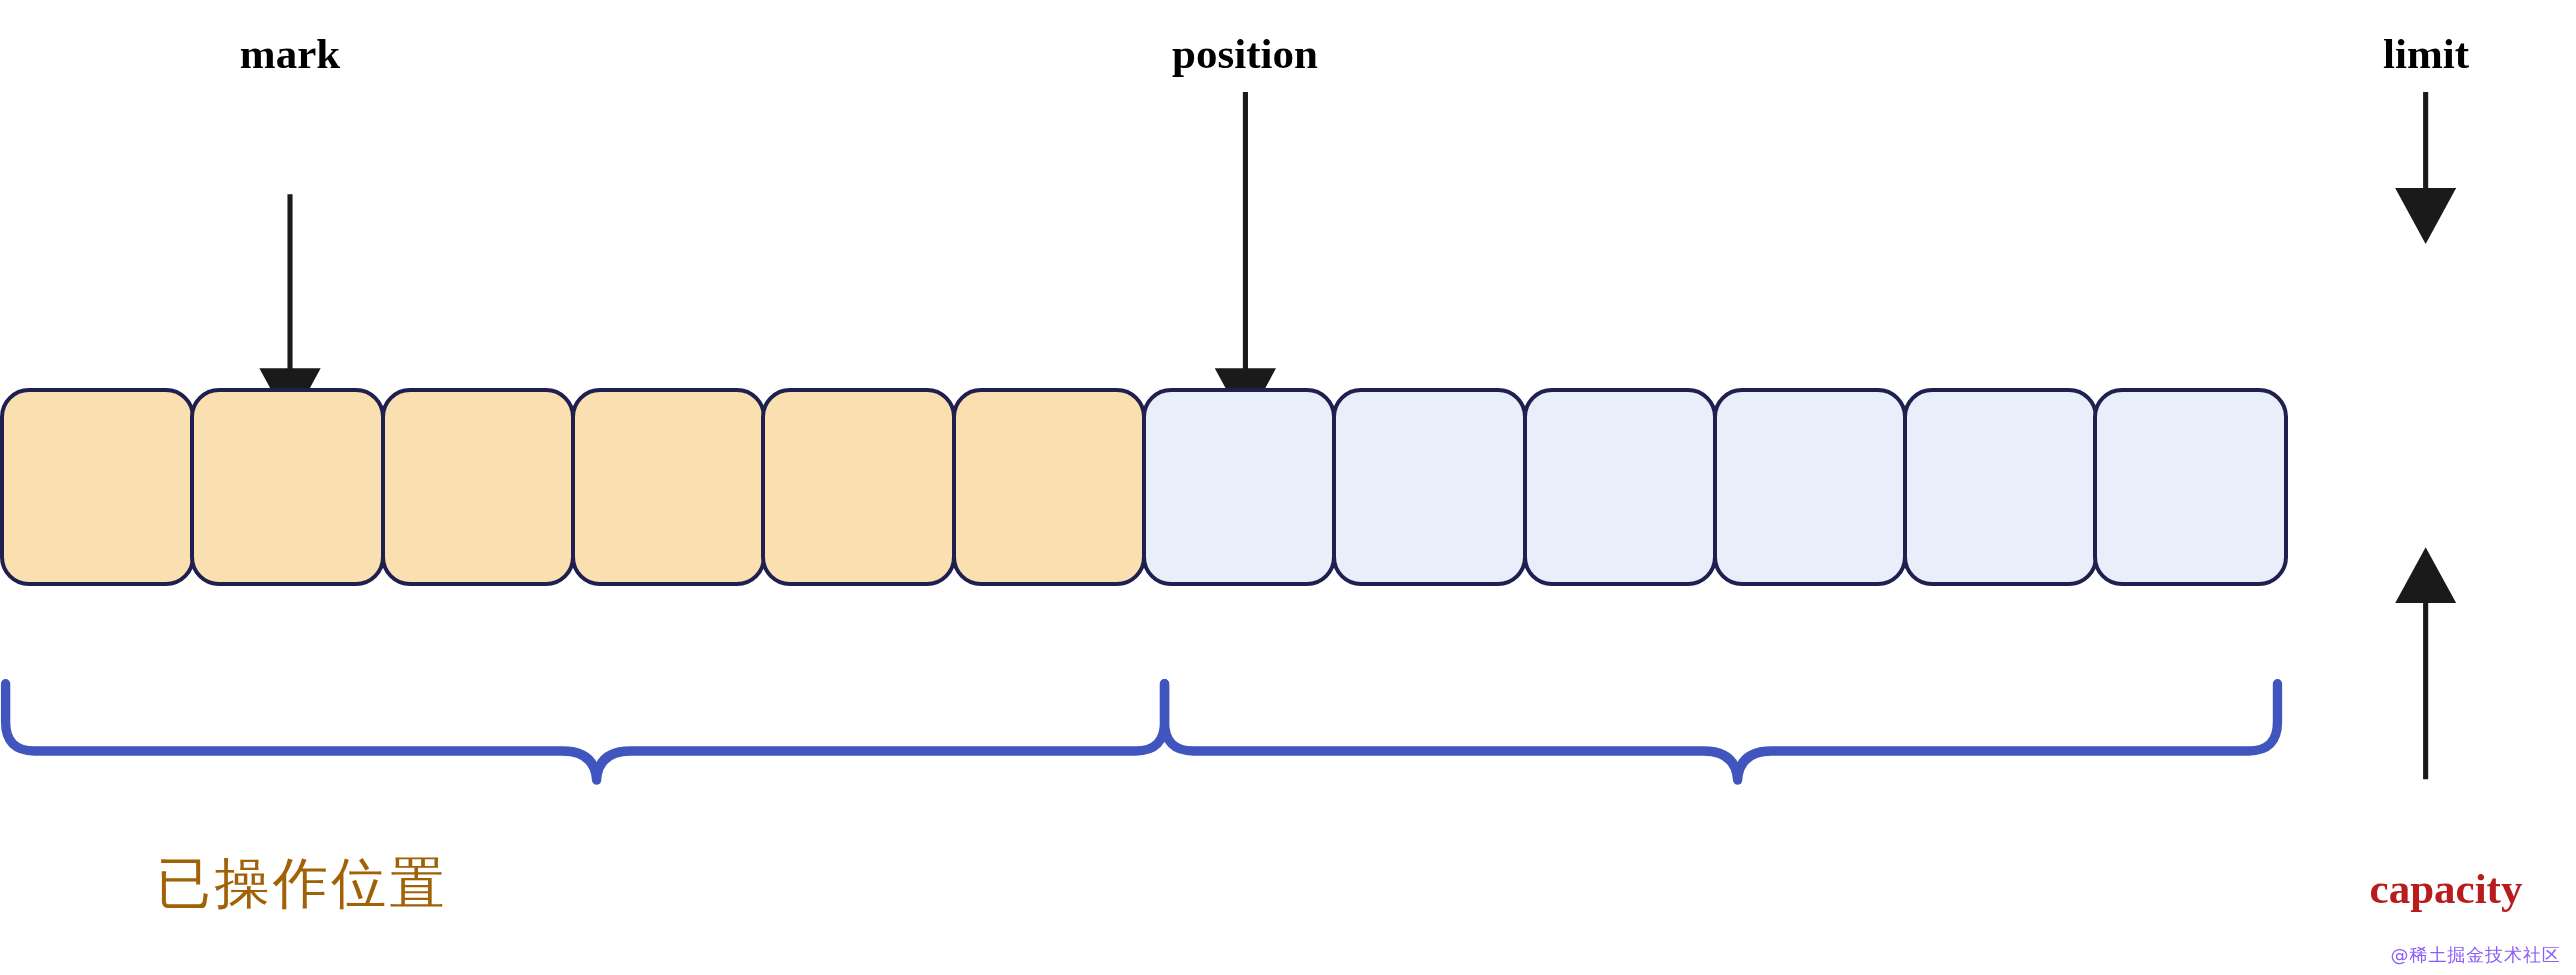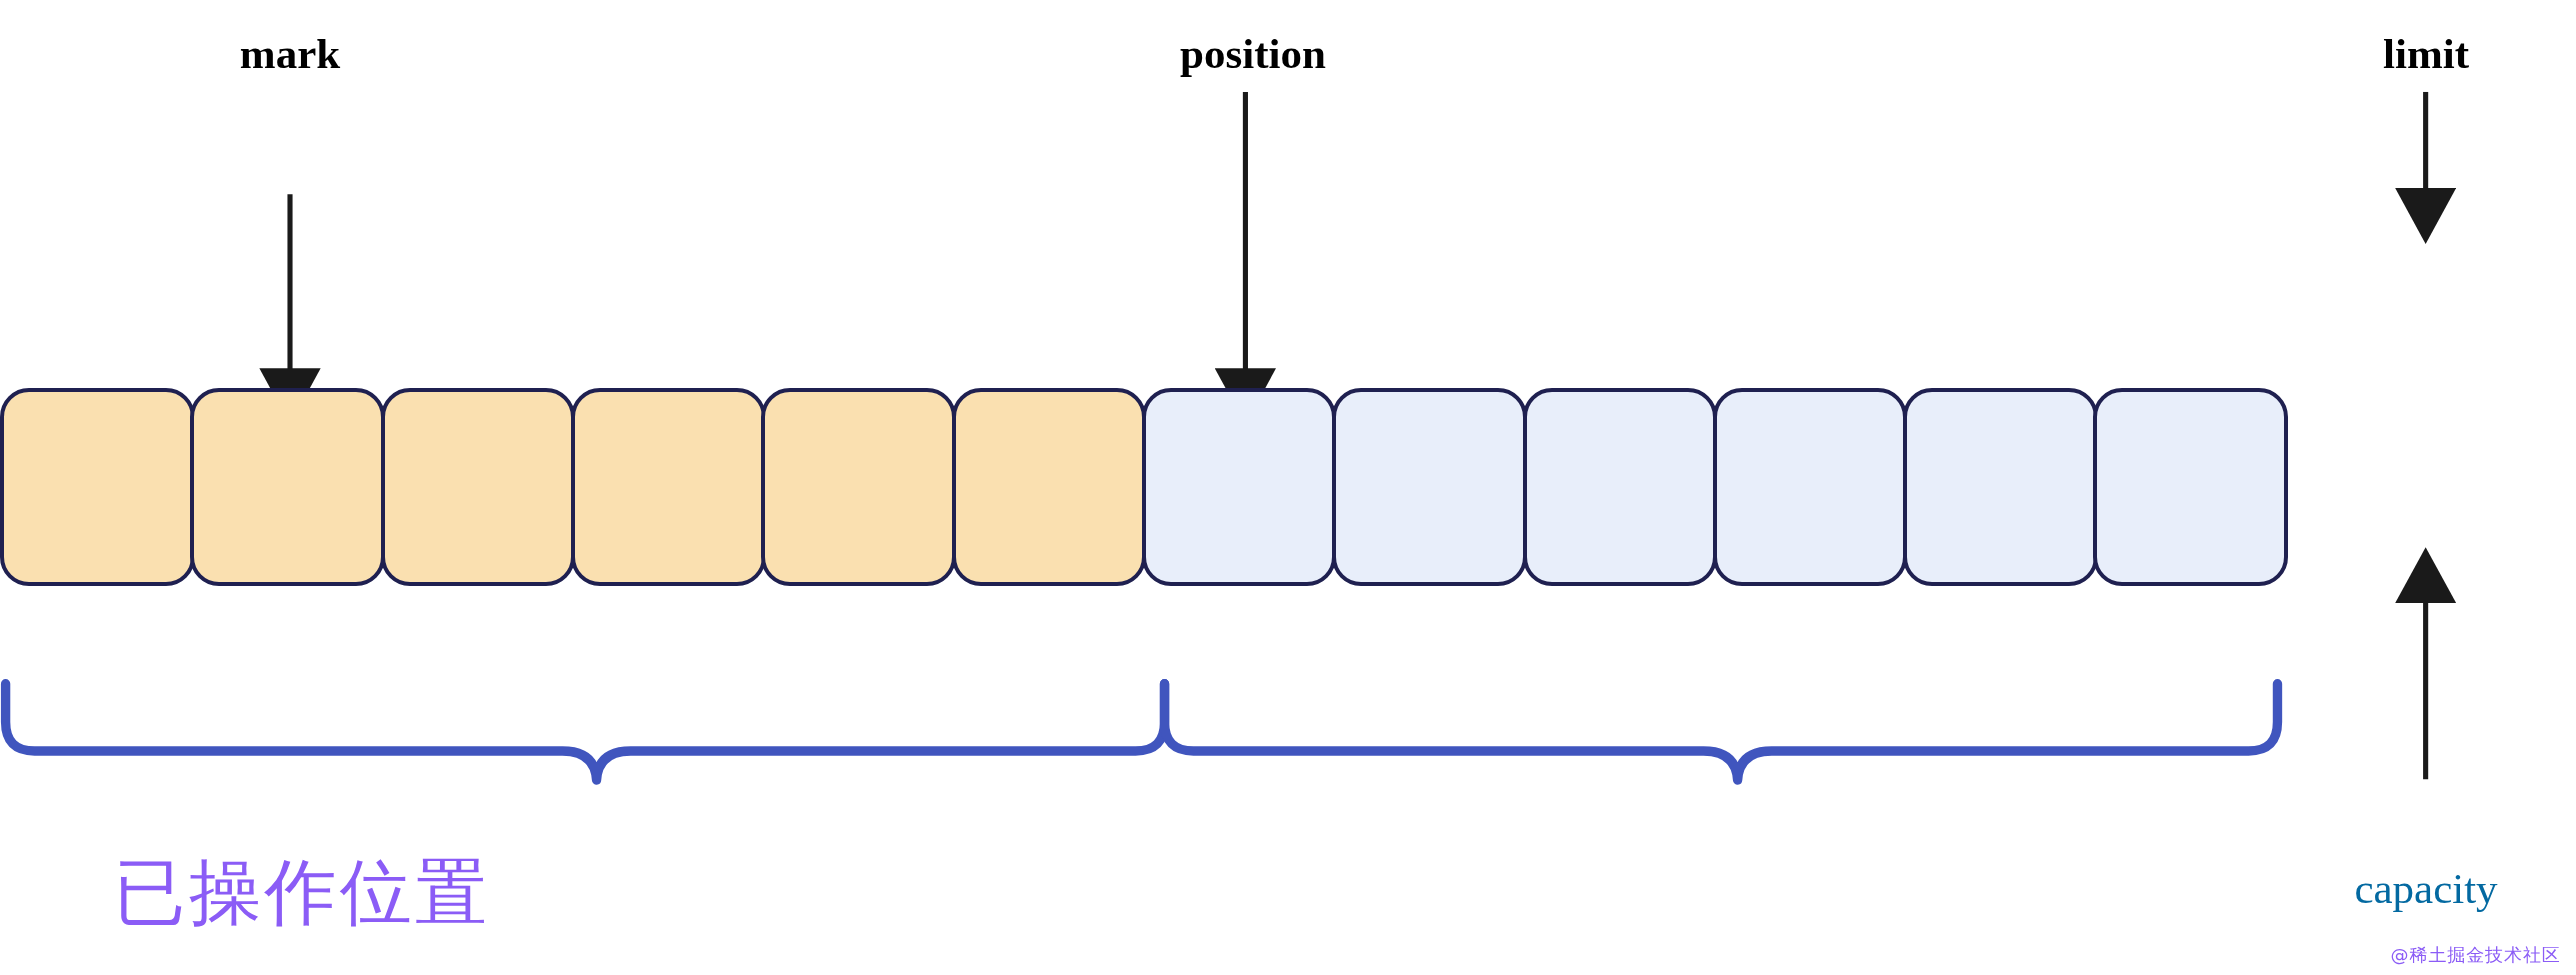--- a/index.html
+++ b/index.html
@@ -54,58 +54,59 @@
     box-sizing: border-box;
   }
   .cell:last-child { margin-right: 0; }
   .cell.used   { background: #fae0b0; }
   .cell.unused { background: #e8eefa; }
 
   
   .region-label {
     position: absolute;
     font-family: "DejaVu Sans", "Liberation Sans", sans-serif;
-    font-size: 72px;
-    color: #8b5cf6;
+    font-size: 55px;
+    color: #a16207;
     white-space: nowrap;
     line-height: 1;
     letter-spacing: 3.4px;
     transform: translateX(-50%);
   }
   
   #capacity-label {
     position: absolute;
     font-family: "Liberation Serif", "DejaVu Serif", serif;
-    font-weight: normal;
+    font-weight: bold;
     font-size: 43px;
-    color: #0369a1;
+    color: #b91c1c;
     white-space: nowrap;
     line-height: 1;
     transform: translateX(-50%);
+    margin-left: 20px;
   }
   
   #watermark {
     position: absolute;
     right: 15.3px;
     bottom: 8.5px;
     font-family: "DejaVu Sans", "Liberation Sans", sans-serif;
     font-size: 18px;
     color: #8b5cf6;
     white-space: nowrap;
     letter-spacing: 0.9px;
   }
 </style>
 </head>
 <body>
 
 <div id="canvas">
 
   <div class="marker-label" style="left:290px; top:32px;">mark</div>
 
-  <div class="marker-label" style="left:1245px; top:32px;margin-left:8px;">position</div>
+  <div class="marker-label" style="left:1245px; top:32px;">position</div>
 
   <div class="marker-label" style="left:2426px; top:32px;">limit</div>
 
   <svg class="layer" viewBox="0 0 3024 1145">
     <defs>
       <marker id="ah-down" markerWidth="14" markerHeight="12" refX="0.6" refY="6" orient="auto" markerUnits="strokeWidth">
         <path d="M0,0 L0,12 L11,6 z" fill="#1a1a1a"></path>
       </marker>
     </defs>
 

